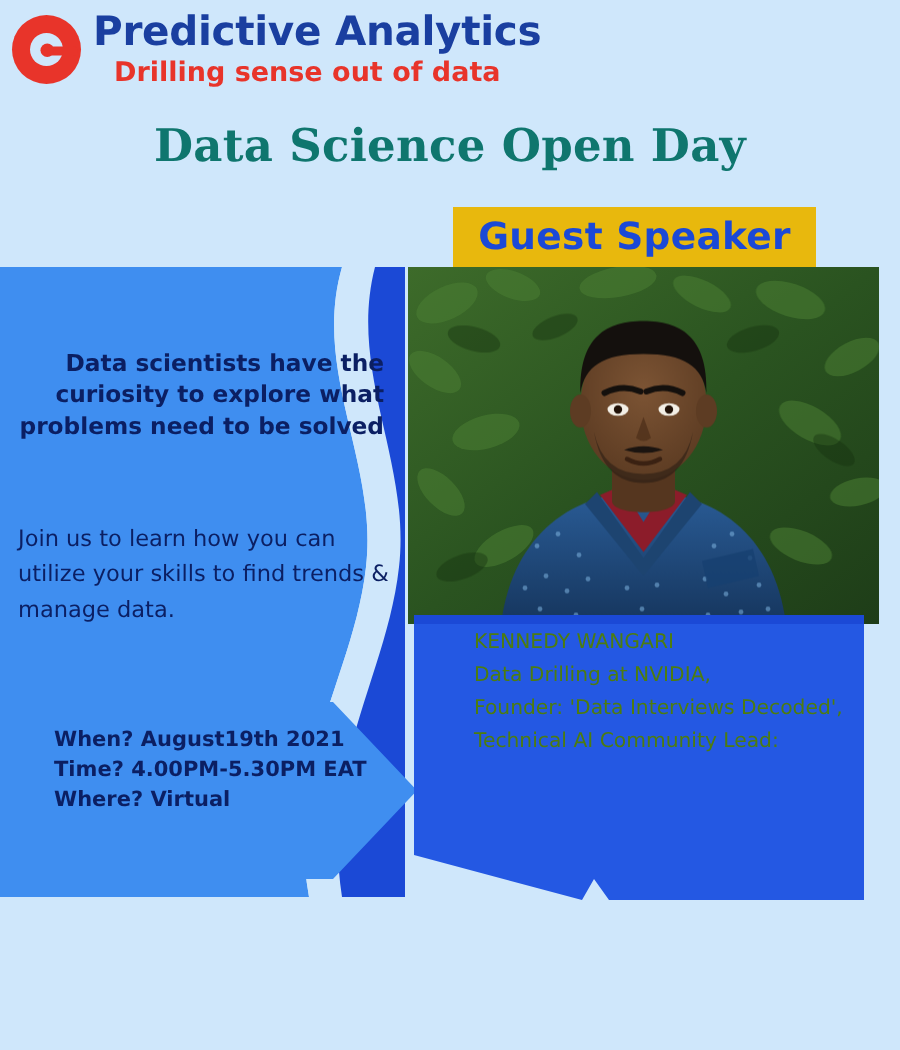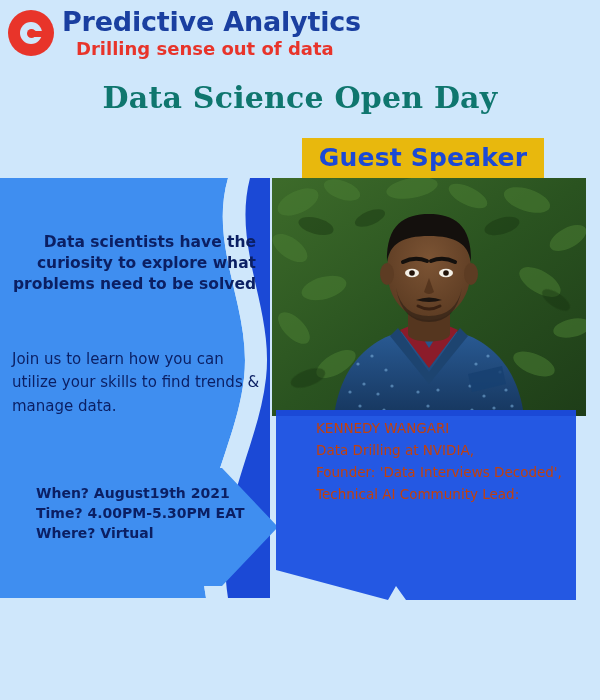--- a/index.html
+++ b/index.html
@@ -189,21 +189,21 @@
     height: 190px;
   }
   .speaker-info {
     position: absolute;
     left: 316px;
     top: 418px;
     width: 262px;
     font-family: "DejaVu Sans", sans-serif;
     font-size: 13.5px;
     line-height: 1.62;
-    color: #c2410c;
+    color: #4d7c0f;
   }
   .speaker-info .name {
     font-size: 13.5px;
   }
 
   
   .photo {
     position: absolute;
     left: 272px;
     top: 178px;

